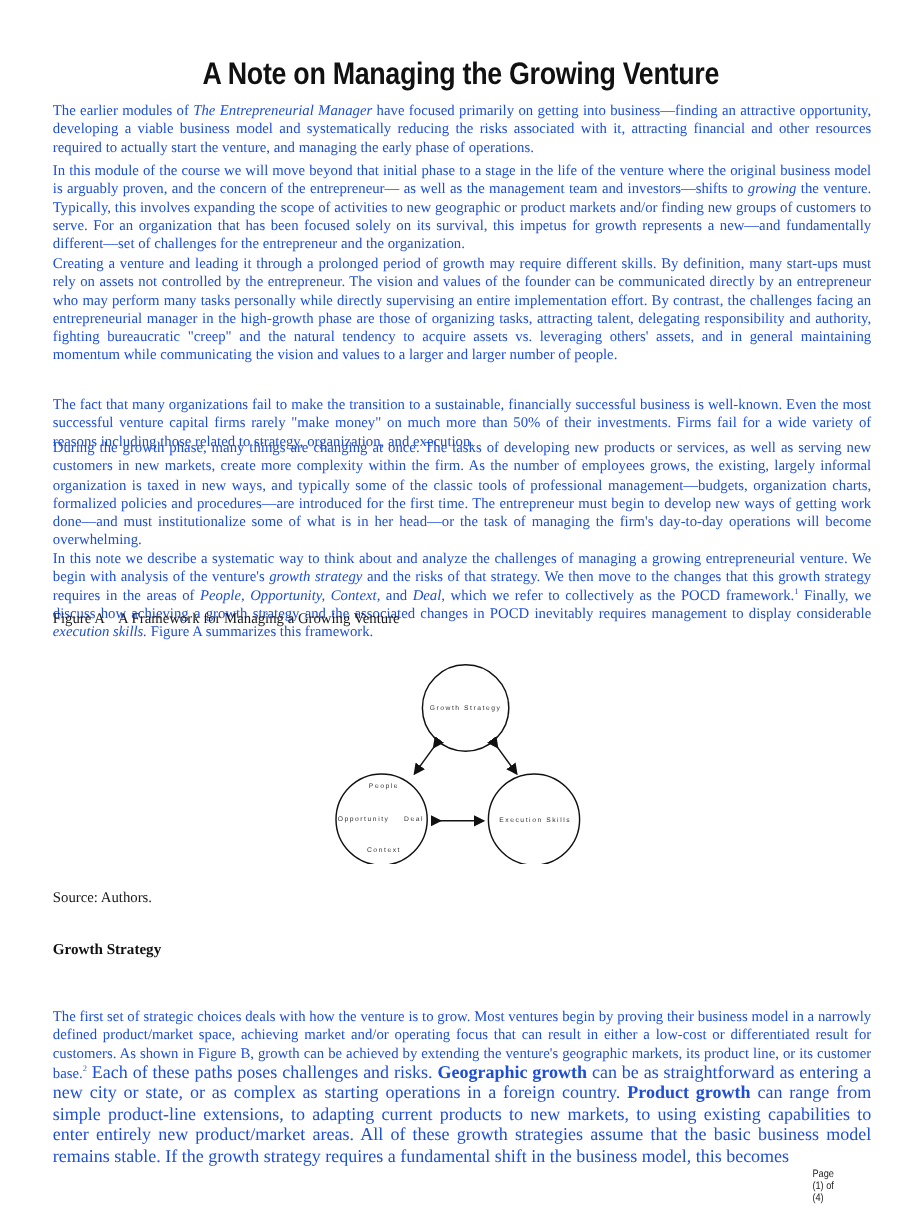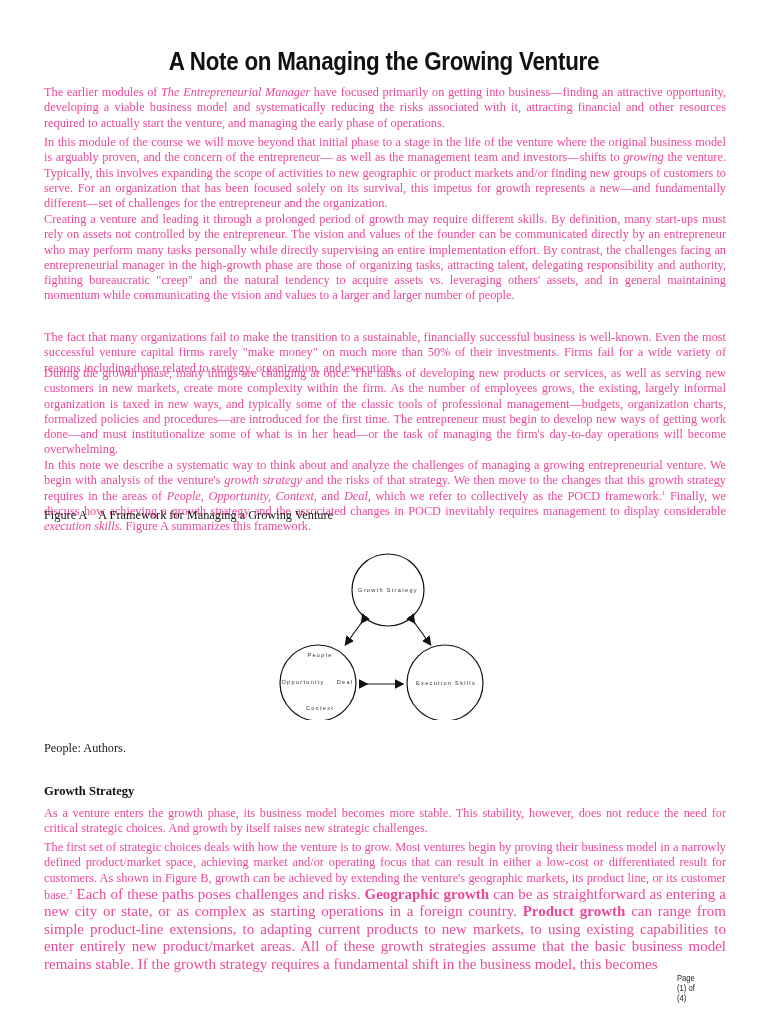--- a/index.html
+++ b/index.html
@@ -6,21 +6,21 @@
   body { width: 768px; height: 1024px; position: relative; overflow: hidden; color: #111; }
   .page { position: absolute; left: 0; top: 0; width: 611px; height: 1024px; background: #fff; }
   .title {
     position: absolute; left: 0; top: 46px; width: 768px; text-align: center;
     font-family: "Liberation Sans", sans-serif; font-weight: bold; font-size: 26px;
     letter-spacing: -0.3px; transform: scaleX(0.86); transform-origin: center; color: #111;
   }
   .para {
     position: absolute; left: 44px; width: 682px;
     font-family: "Liberation Serif", serif; font-size: 12.3px; line-height: 15.3px;
-    text-align: justify; color: #ec4899; margin: 0;
+    text-align: justify; color: #1d4ed8; margin: 0;
   }
   .para i { font-style: italic; }
   .para b { font-weight: bold; }
   .para sup { font-size: 7px; vertical-align: super; line-height: 0; }
   .big { font-size: 15px; line-height: 17.4px; }
   .fig-caption {
     position: absolute; left: 44px; top: 508px;
     font-family: "Liberation Serif", serif; font-size: 12.3px; color: #1a1a1a;
     white-space: pre;
   }
@@ -77,22 +77,21 @@
     <text class="dlabel" x="50" y="160" text-anchor="middle">Context</text>
 
     <circle cx="175" cy="133" r="38" fill="none" stroke="#111" stroke-width="1.2"></circle>
     <text class="dlabel" x="176" y="135" text-anchor="middle">Execution Skills</text>
 
     <line x1="92" y1="72" x2="76" y2="94" stroke="#111" stroke-width="1.2" marker-start="url(#ah)" marker-end="url(#ah)"></line>
     <line x1="144" y1="72" x2="160" y2="94" stroke="#111" stroke-width="1.2" marker-start="url(#ah)" marker-end="url(#ah)"></line>
     <line x1="96" y1="134" x2="132" y2="134" stroke="#111" stroke-width="1.2" marker-start="url(#ah)" marker-end="url(#ah)"></line>
   </svg>
 
-  <div class="source">People:  Authors.</div>
+  <div class="source">Source:  Authors.</div>
 
   <div class="heading">Growth Strategy</div>
 
-  <p class="para" style="top:806px;">As a venture enters the growth phase, its business model becomes more stable. This stability, however, does not reduce the need for critical strategic choices. And growth by itself raises new strategic challenges.</p>
 
   <p class="para" style="top:840px;"><span>The first set of strategic choices deals with how the venture is to grow. Most ventures begin by proving their business model in a narrowly defined product/market space, achieving market and/or operating focus that can result in either a low-cost or differentiated result for customers. As shown in Figure B, growth can be achieved by extending the venture's geographic markets, its product line, or its customer base.</span><sup>2</sup><span class="big"> Each of these paths poses challenges and risks. </span><b class="big">Geographic growth</b><span class="big"> can be as straightforward as entering a new city or state, or as complex as starting operations in a foreign country. </span><b class="big">Product growth</b><span class="big"> can range from simple product-line extensions, to adapting current products to new markets, to using existing capabilities to enter entirely new product/market areas. All of these growth strategies assume that the basic business model remains stable. If the growth strategy requires a fundamental shift in the business model, this becomes</span></p>
 
   <div class="footer">Page (1) of (4)</div>
 </div>
 
 </body></html>

